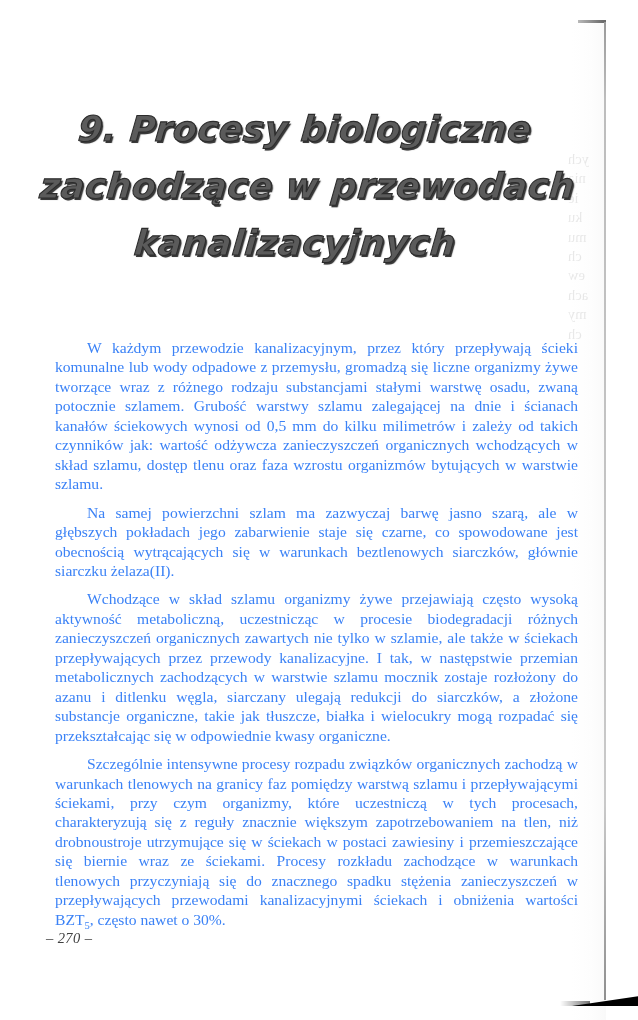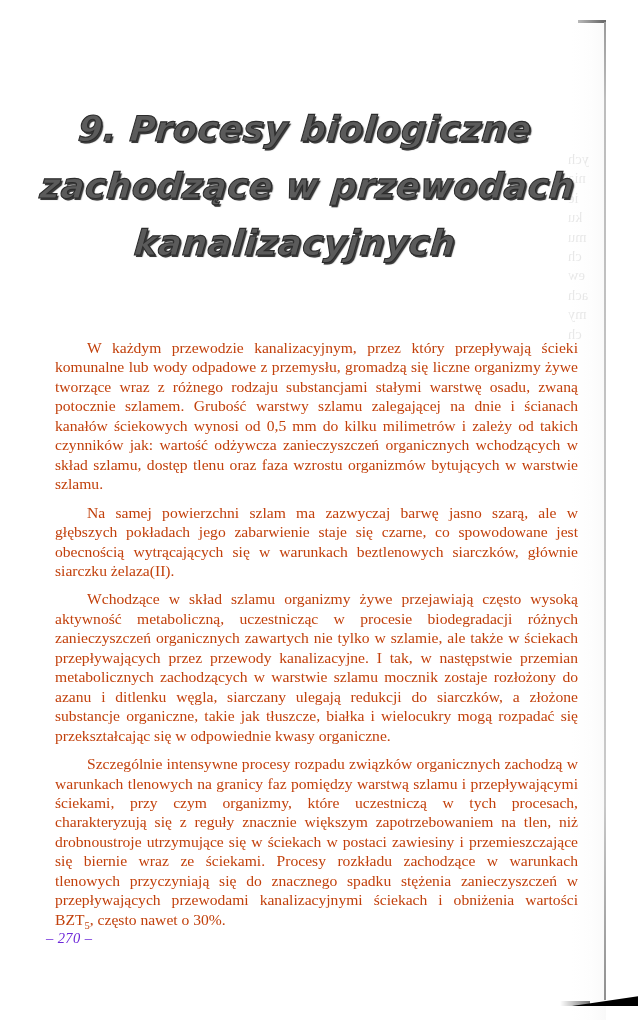--- a/index.html
+++ b/index.html
@@ -128,35 +128,35 @@
     top: 338px;
     left: 55px;
     width: 523px;
   }
   p.para {
     margin: 0;
     text-align: justify;
     text-justify: inter-word;
     font-size: 15.6px;
     line-height: 19.45px;
-    color: #c2410c;
+    color: #3b82f6;
     text-indent: 32px;
     hyphens: manual;
   }
   p.para + p.para { margin-top: 9px; }
   sub { font-size: 0.68em; }
 
   
   .folio {
     position: absolute;
     top: 930px;
     left: 46px;
     font-size: 14.5px;
     font-style: italic;
-    color: #6d28d9;
+    color: #404040;
     letter-spacing: 0.4px;
   }
 </style>
 </head>
 <body>
 
 <div id="page">
 
   <div class="scan-right-panel"></div>
   <div class="bleed-ghost">ych

